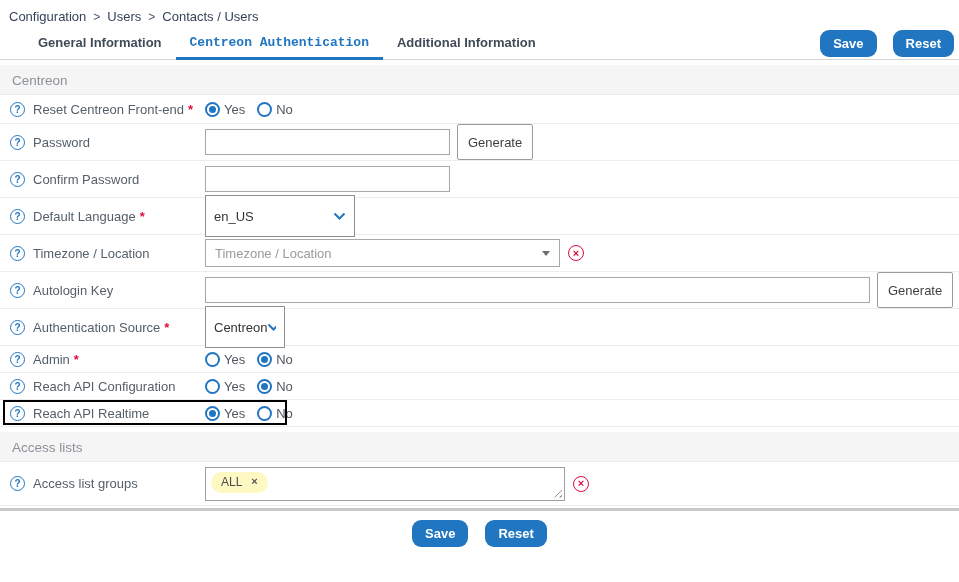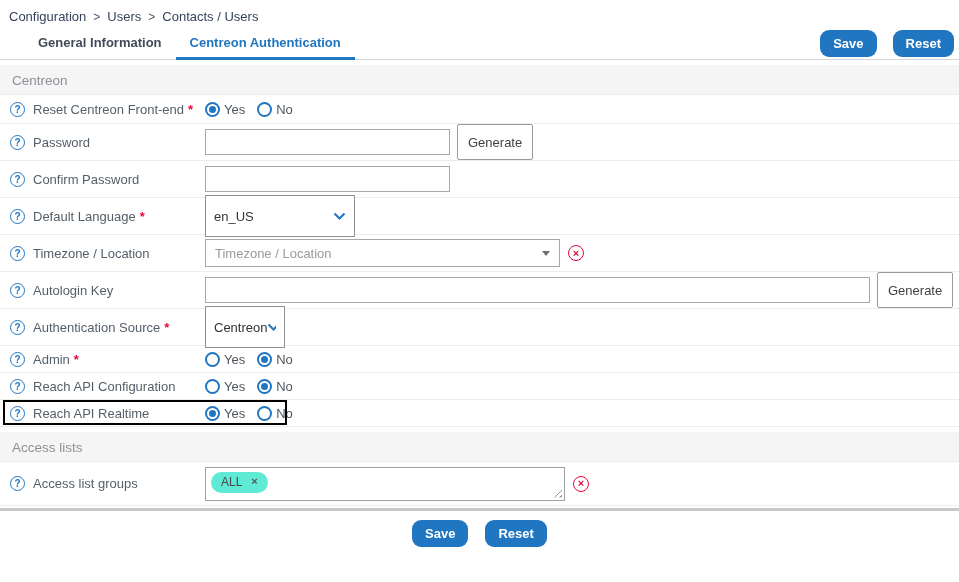--- a/index.html
+++ b/index.html
@@ -8,21 +8,21 @@
   .page { width:959px; height:582px; background:#fff; overflow:hidden; position:relative; }
 
   
   .breadcrumb { padding:9px 8px 5px 9px; font-size:13px; color:#36435c; height:29px; }
   .breadcrumb a { color:#36435c; text-decoration:none; cursor:pointer; }
   .breadcrumb .sep { margin:0 7px; color:#4a5770; font-size:12px; }
 
   
   .tabbar { position:relative; display:flex; align-items:flex-end; border-bottom:1px solid #d5d5d5; height:31px; padding-left:24px; }
   .tab { padding:6px 14px 7px; font-weight:bold; color:#414b57; font-size:13px; cursor:pointer; border-bottom:3px solid transparent; margin-bottom:-1px; }
-  .tab.active { color:#2176c1; border-bottom-color:#2176c1; }
+  .tab.active { color:#2176c1; border-bottom-color:#2176c1;font-family:Liberation Mono, monospace; }
   .tab-actions { position:absolute; right:5px; top:1px; display:flex; gap:16px; }
 
   .btn-blue { background:#2176c1; color:#fff; font-weight:bold; font-size:13px; border:none; border-radius:9px; padding:6px 13px; cursor:pointer; font-family:"Liberation Sans",sans-serif; }
 
   
   .page-title { height:41px; padding:13px 10px 0 11px; font-size:17px; color:#4c4c4c; border-bottom:1px solid #e5e5e5; }
 
   
   .section-header { background:#f5f5f5; color:#8b9198; font-size:13.5px; height:30px; padding:8px 12px; border-bottom:1px solid #ececec; margin-top:5px; }
 
@@ -52,41 +52,42 @@
   .select2 { width:355px; height:28px; border:1px solid #a8a8a8; background:#fff; display:flex; align-items:center; justify-content:space-between; padding:0 9px; cursor:pointer; }
   .placeholder { color:#9a9a9a; font-size:13px; }
   .tri-down { width:0; height:0; border-left:4px solid transparent; border-right:4px solid transparent; border-top:5px solid #6e6e6e; }
   .clear-icon { width:16px; height:16px; min-width:16px; border:1.5px solid #e00b3d; border-radius:50%; color:#e00b3d; font-size:11px; font-weight:bold; display:inline-flex; align-items:center; justify-content:center; margin-left:8px; cursor:pointer; line-height:1; }
 
   
   .highlight-box { position:absolute; left:3px; top:0; width:284px; height:25px; border:2px solid #000; pointer-events:none; }
 
   
   .multiselect { width:360px; height:34px; border:1px solid #a0a0a0; background:#fff; position:relative; padding:4px 5px; cursor:text; }
-  .tag { display:inline-flex; align-items:center; gap:9px; background:#5eead4; border-radius:12px; padding:3px 10px 4px; font-size:12px; color:#4a4a4a; }
+  .tag { display:inline-flex; align-items:center; gap:9px; background:#fef9c3; border-radius:12px; padding:3px 10px 4px; font-size:12px; color:#4a4a4a; }
   .tag-x { color:#555; font-size:11px; font-weight:bold; cursor:pointer; line-height:1; }
   .resize-handle { position:absolute; right:2px; bottom:2px; width:10px; height:10px; cursor:nwse-resize;
      background:repeating-linear-gradient(135deg,#9a9a9a 0 1px,transparent 1px 4px);
      clip-path:polygon(100% 0,100% 100%,0 100%); }
 
   .thick-hr { height:3px; background:#c9c9c9; margin-top:2px; }
   .bottom-actions { display:flex; justify-content:center; gap:17px; padding-top:9px; }
 </style>
 </head>
 <body>
 
 <div class="page">
 
   <div class="breadcrumb">
     <a>Configuration</a><span class="sep">&gt;</span><a>Users</a><span class="sep">&gt;</span><a>Contacts / Users</a>
   </div>
 
   <div class="tabbar">
     <div class="tab">General Information</div>
     <div class="tab active">Centreon Authentication</div>
+    <div class="tab">Additional Information</div>
     <div class="tab-actions">
       <button class="btn-blue">Save</button>
       <button class="btn-blue">Reset</button>
     </div>
   </div>
 
 
   <div class="section-header">Centreon</div>
 
   <div class="form-row row-29">

